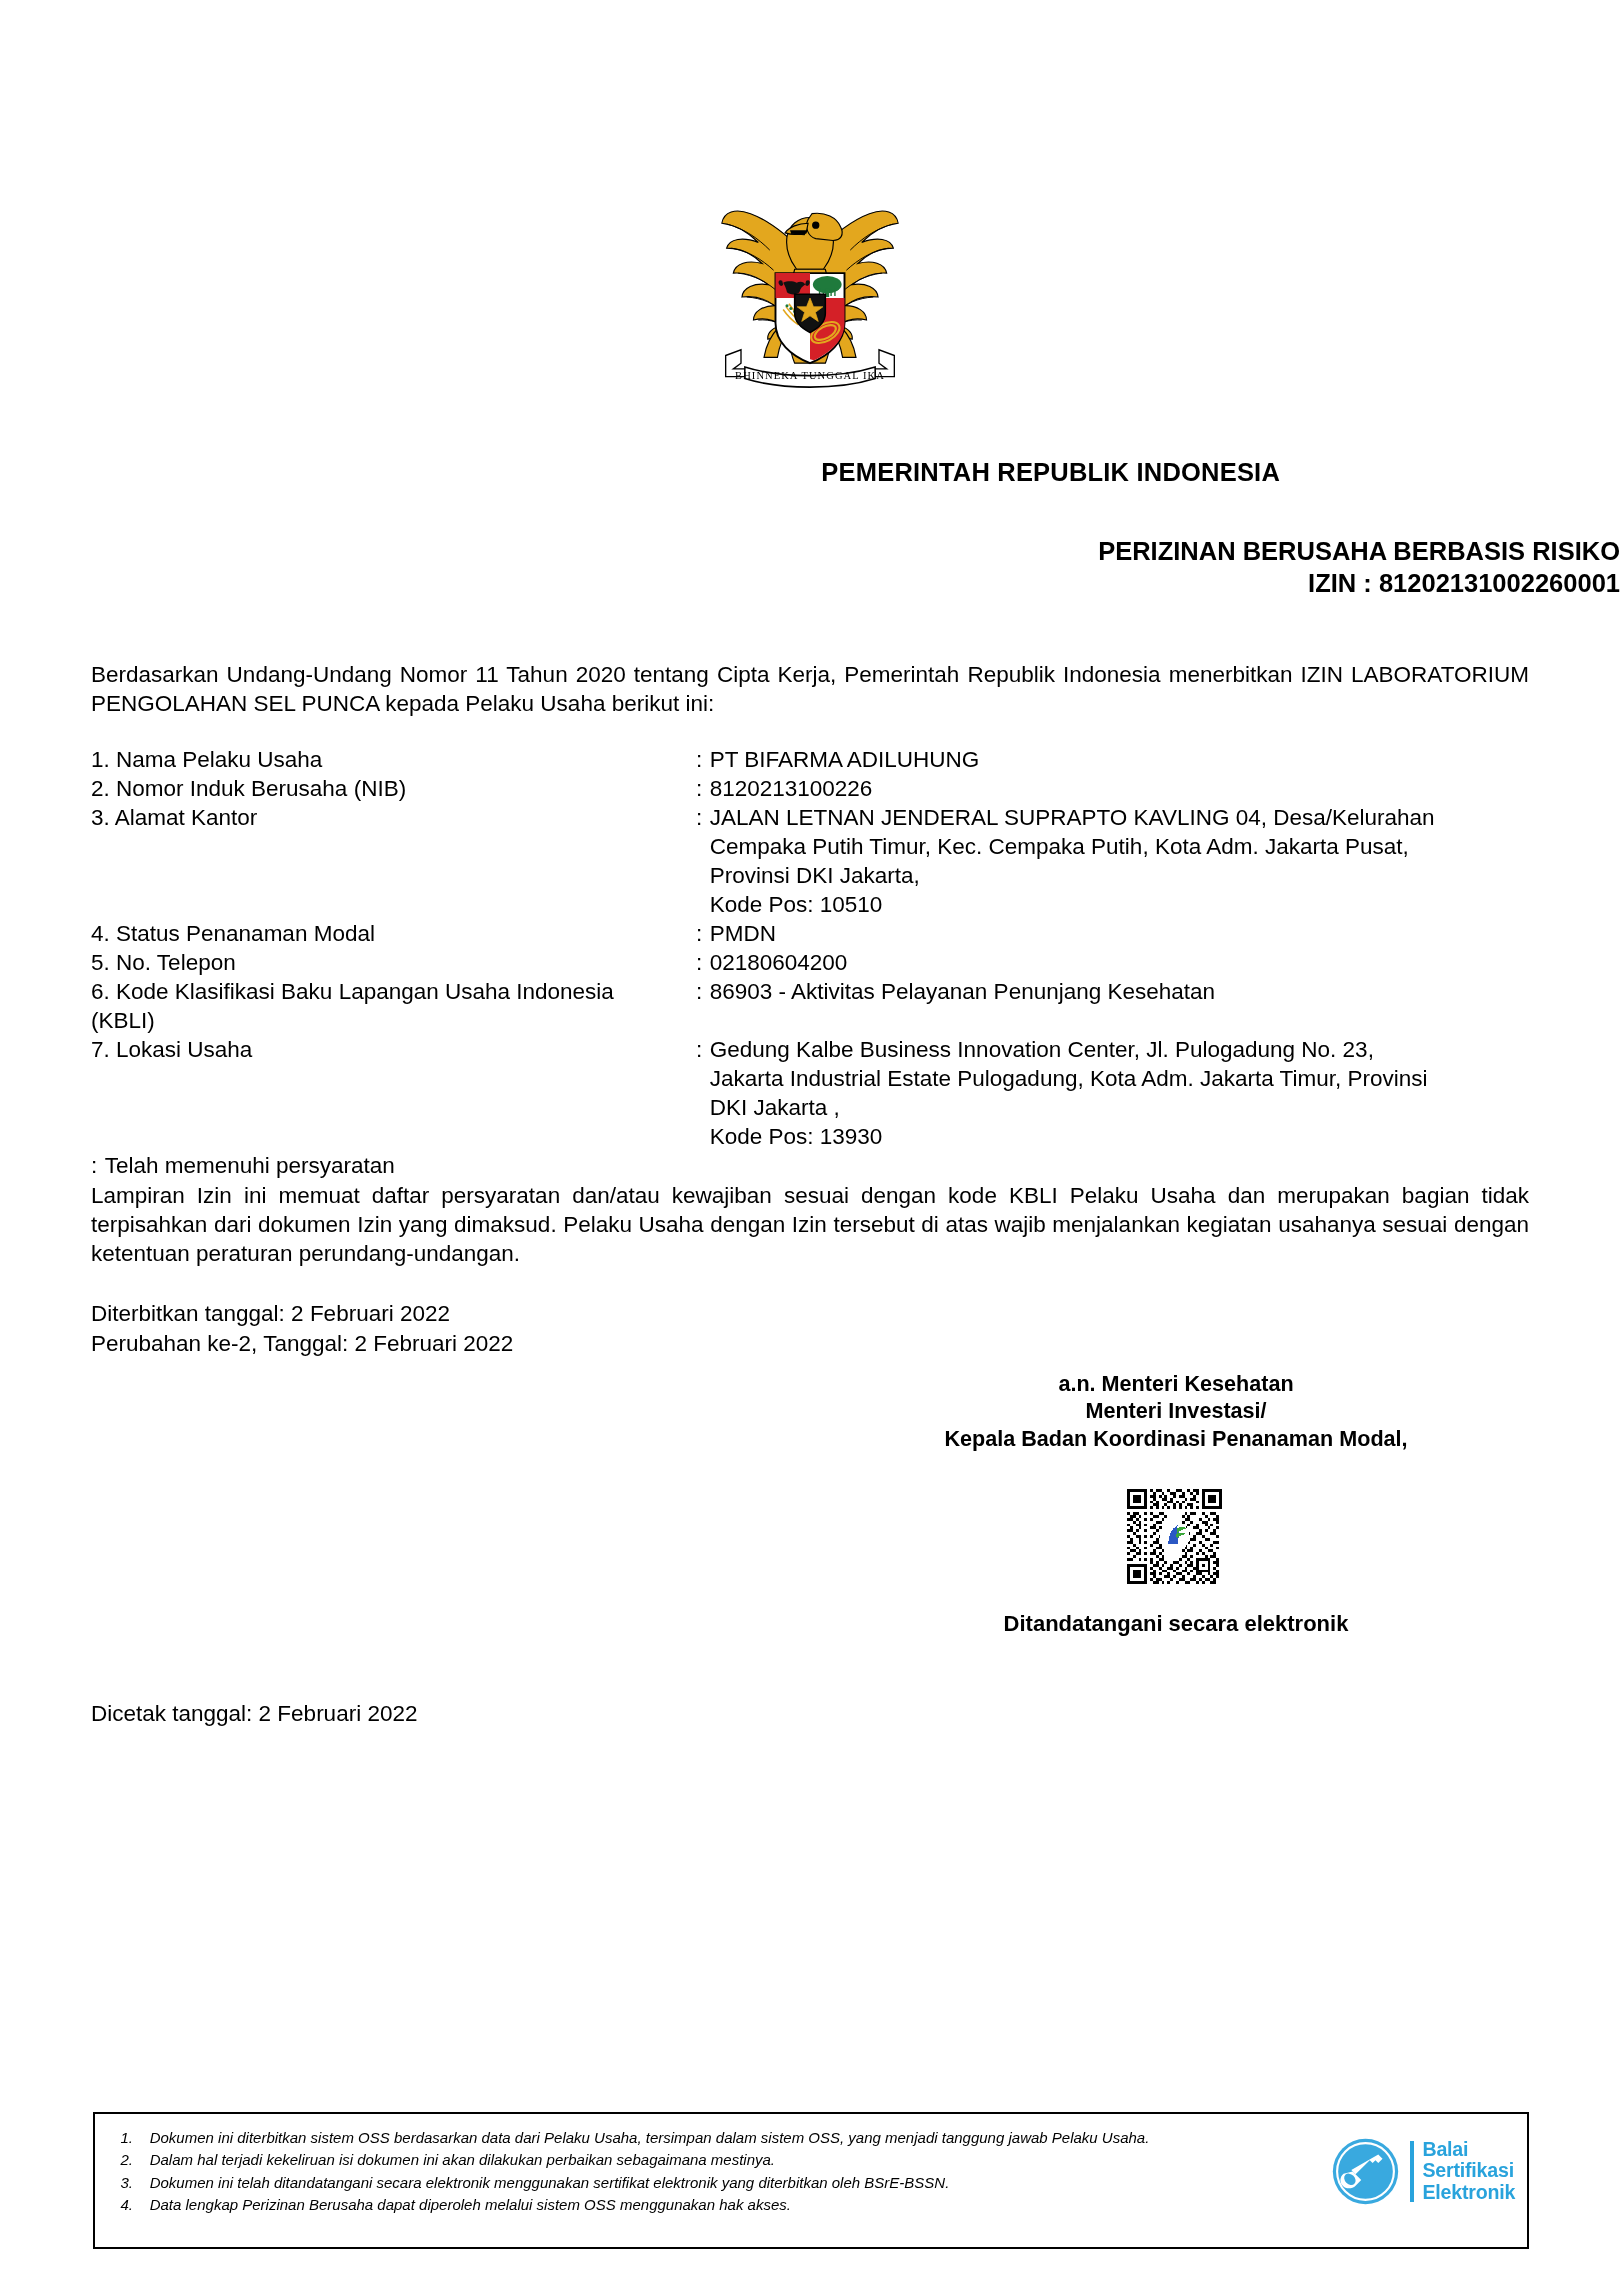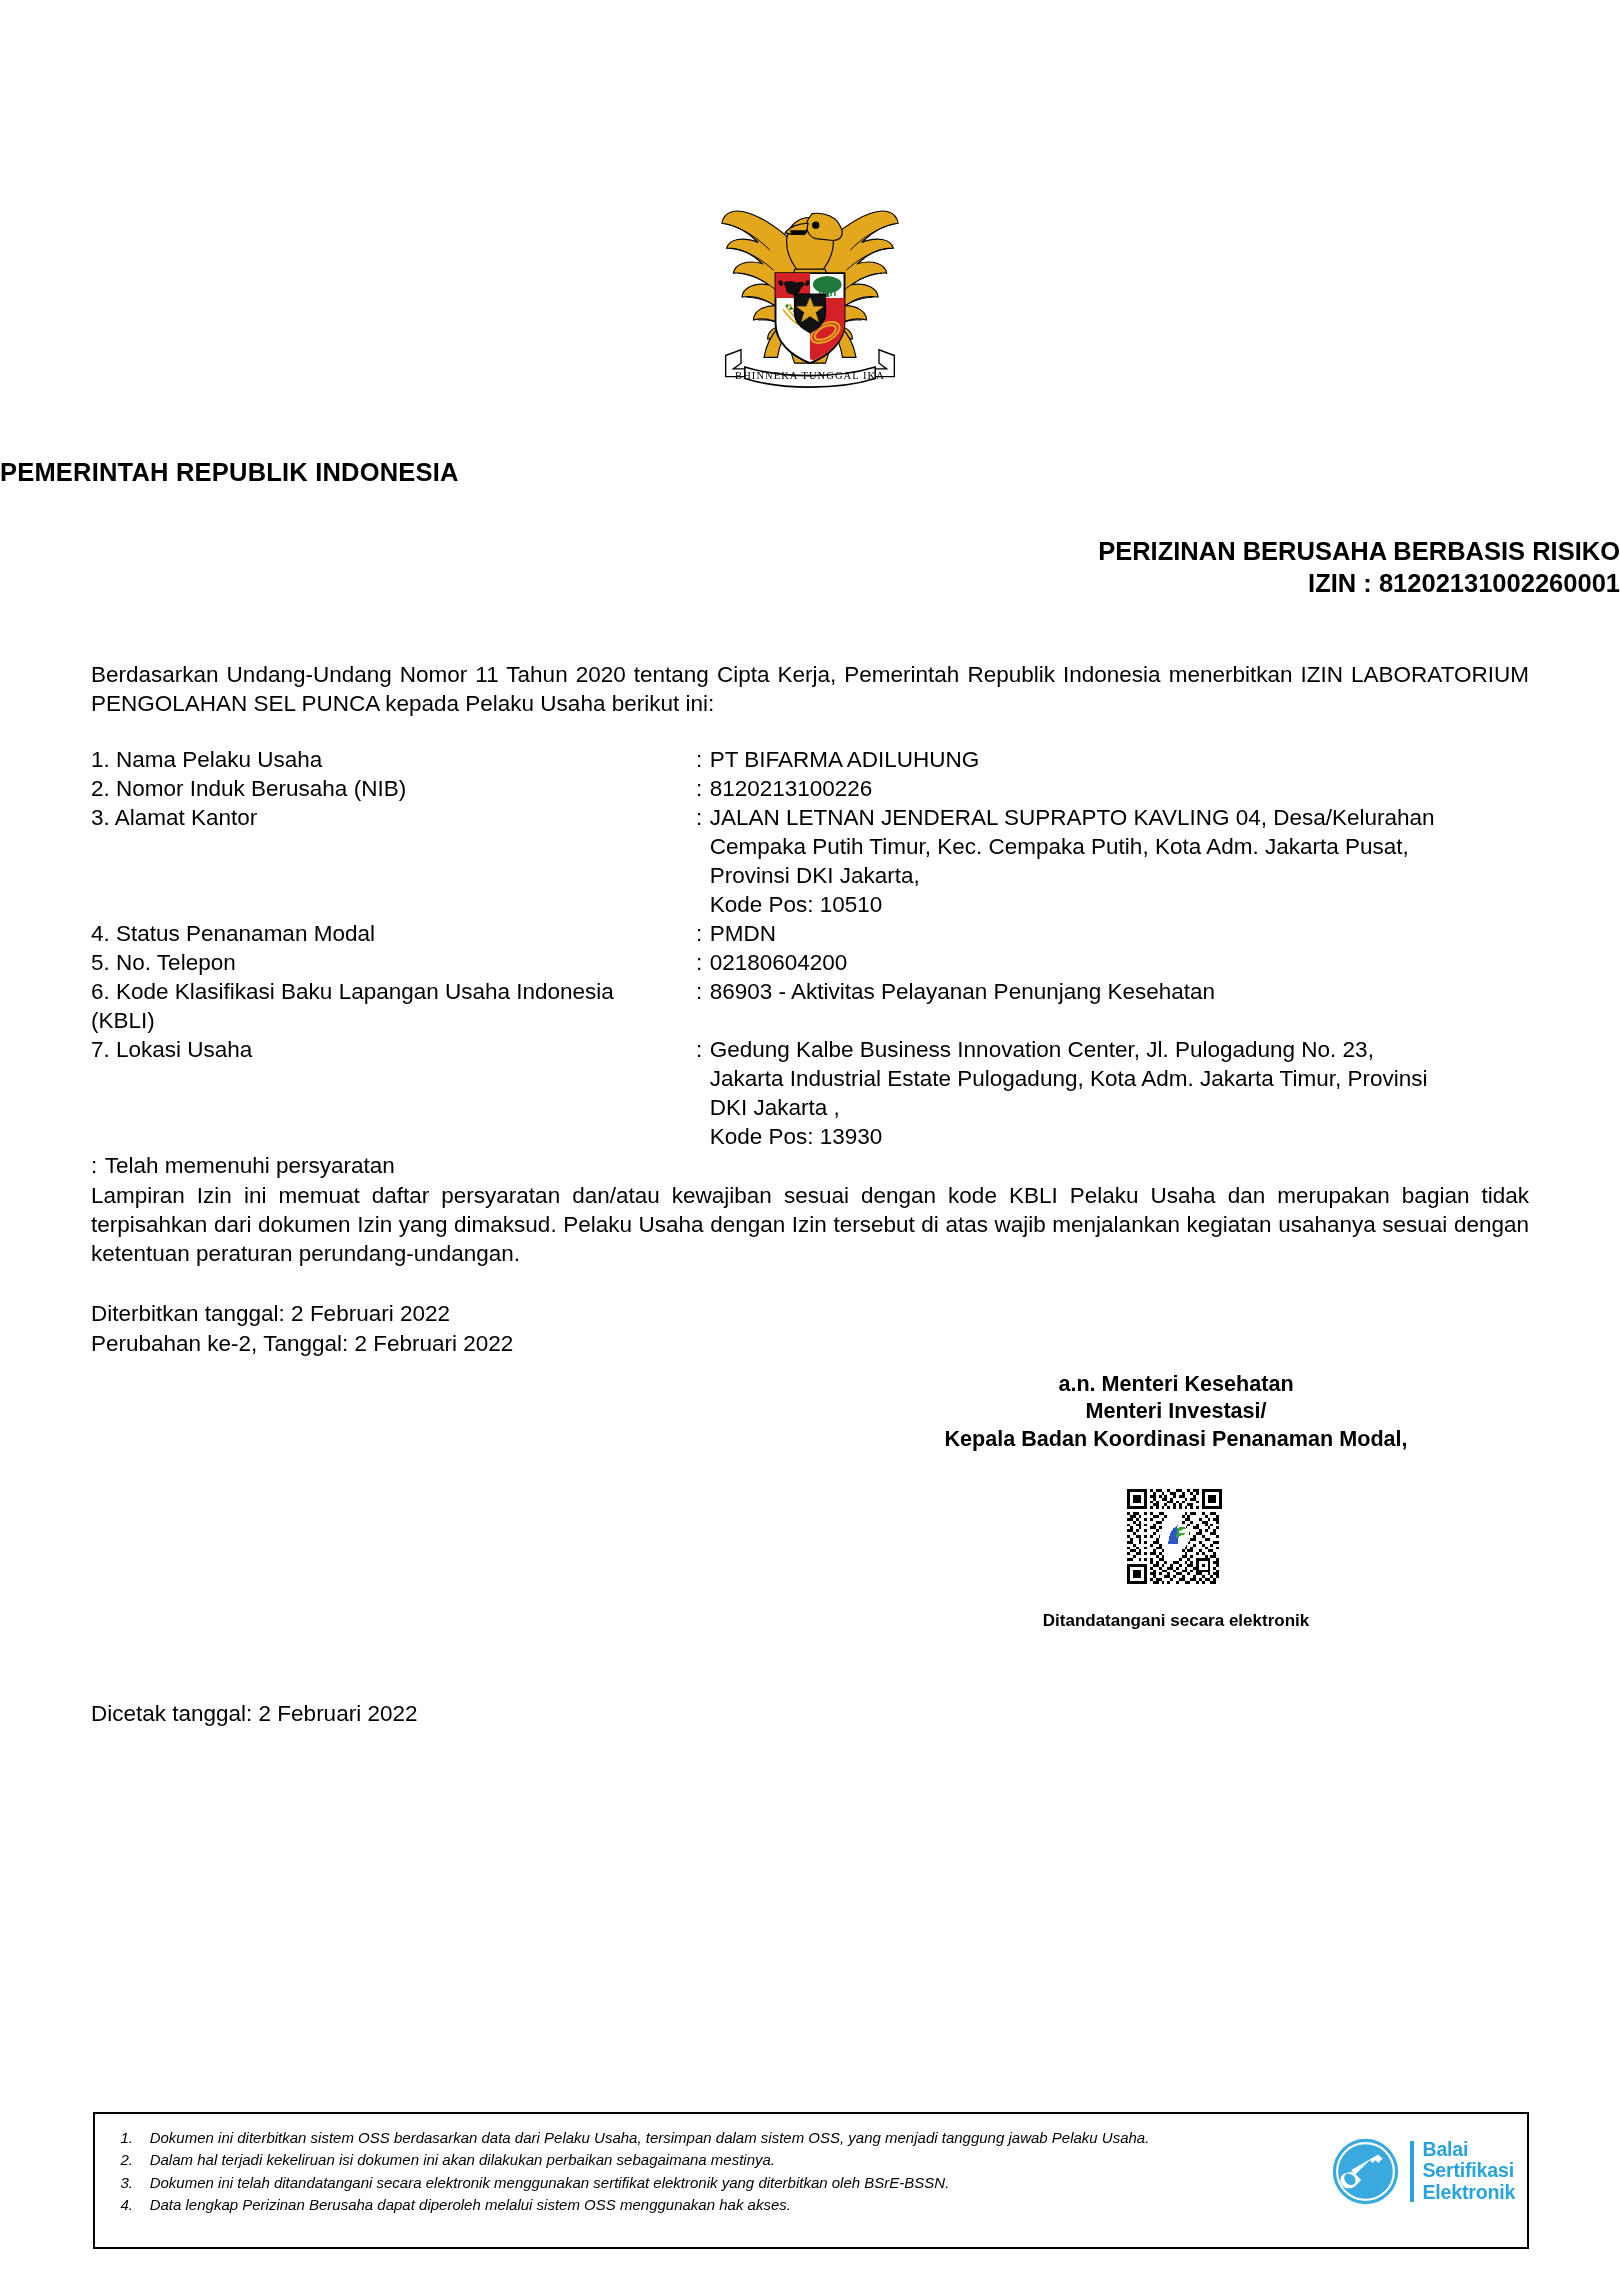--- a/index.html
+++ b/index.html
@@ -34,21 +34,21 @@
     width: 230px;
     height: 211px;
   }
 
   
   .hdr-gov {
     position: absolute;
     left: 0;
     top: 458px;
     width: 1280px;
-    text-align: left;
+    text-align: right;
     font-size: 25.5px;
     font-weight: bold;
     letter-spacing: 0.2px;
   }
   .hdr-title {
     position: absolute;
     left: 0;
     top: 535px;
     width: 1620px;
     text-align: right;
@@ -133,21 +133,21 @@
     width: 95px;
     height: 95px;
   }
   .qr-wrap svg { display: block; }
   .signed-note {
     position: absolute;
     left: 882px;
     top: 1611px;
     width: 588px;
     text-align: center;
-    font-size: 17px;
+    font-size: 22px;
     font-weight: bold;
   }
   .printed {
     position: absolute;
     left: 91px;
     top: 1701px;
     font-size: 22.5px;
   }
 
   

